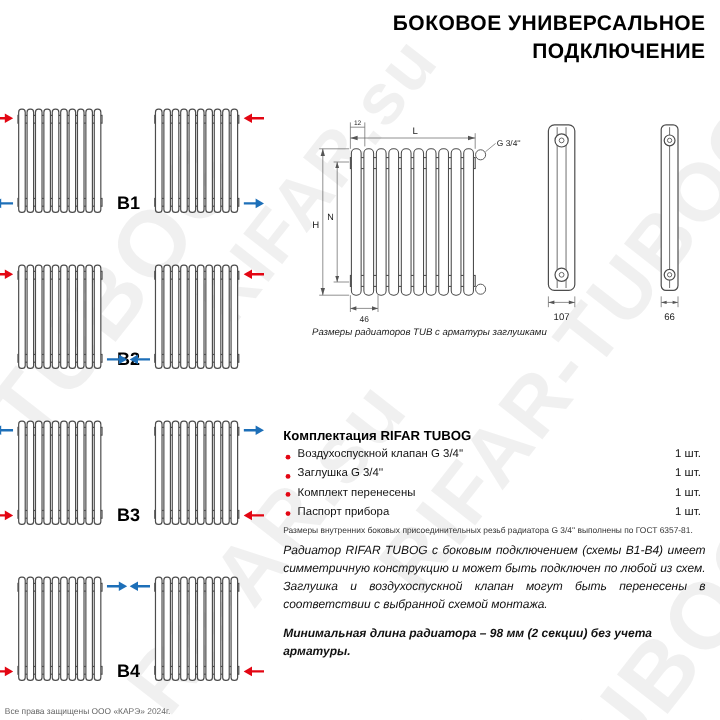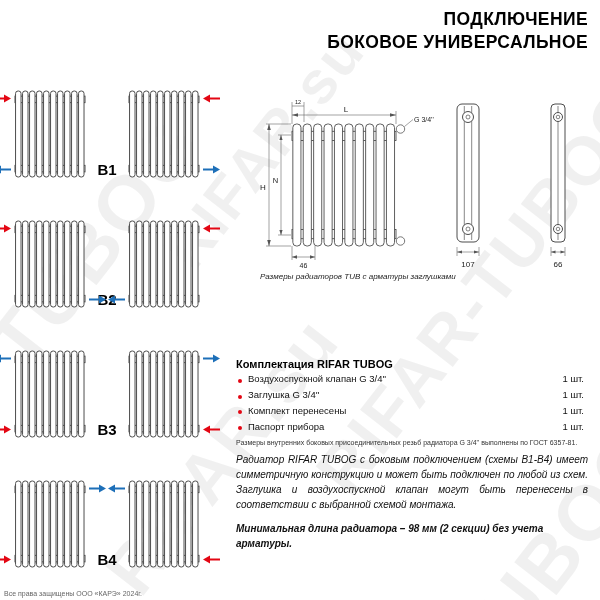--- a/index.html
+++ b/index.html
@@ -60,22 +60,22 @@
 
   <div class="wm-layer">
       <span class="wm wm-0">TUBOG</span>
       <span class="wm wm-1">RIFAR.su</span>
       <span class="wm wm-2">RIFAR-TUBOG</span>
       <span class="wm wm-3">TUBOG</span>
       <span class="wm wm-4">RIFAR.su</span>
     </div>
 
   <div class="title">
+    <span>БОКОВОЕ УНИВЕРСАЛЬНОЕ</span>
     <span>ПОДКЛЮЧЕНИЕ</span>
-    <span>БОКОВОЕ УНИВЕРСАЛЬНОЕ</span>
   </div>
 
   <div class="schemes">
     <div class="scheme-row">
       <div class="rad-wrap rad-left">
         <svg viewBox="0 0 72 88" width="72" height="88">
             <rect x="1" y="6.16" width="70" height="6.45" fill="#fff" stroke="#4d4d4d" stroke-width="1"></rect>
             <rect x="1" y="75.39" width="70" height="6.45" fill="#fff" stroke="#4d4d4d" stroke-width="1"></rect>
             <rect x="1.56" y="1" width="5.46" height="86" rx="2.457" fill="#fff" stroke="#4d4d4d" stroke-width="1"></rect>
             <rect x="8.56" y="1" width="5.46" height="86" rx="2.457" fill="#fff" stroke="#4d4d4d" stroke-width="1"></rect>

